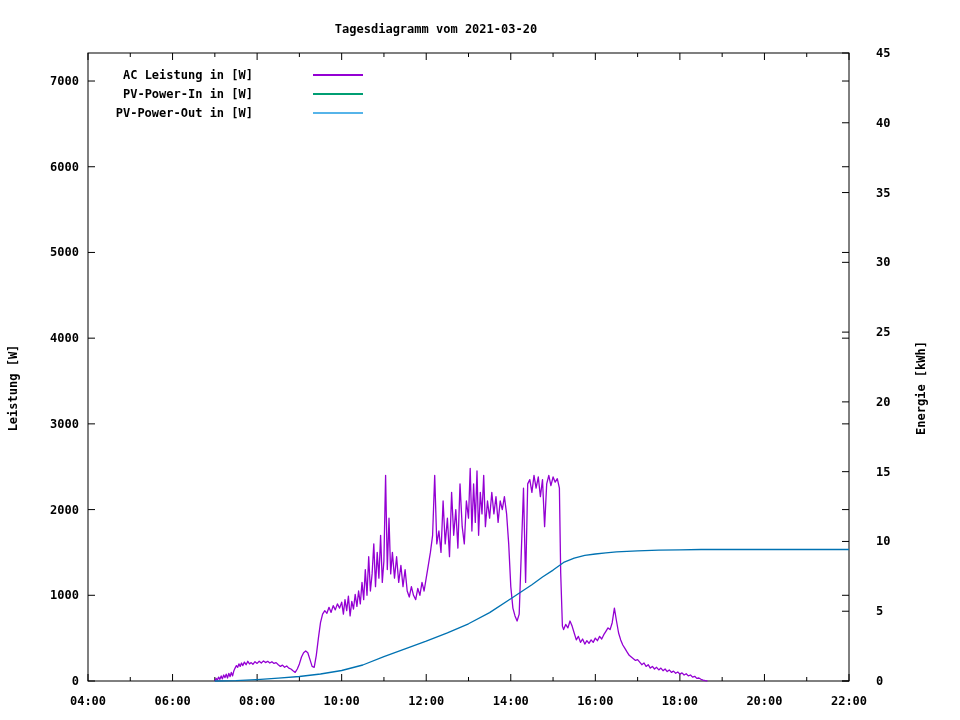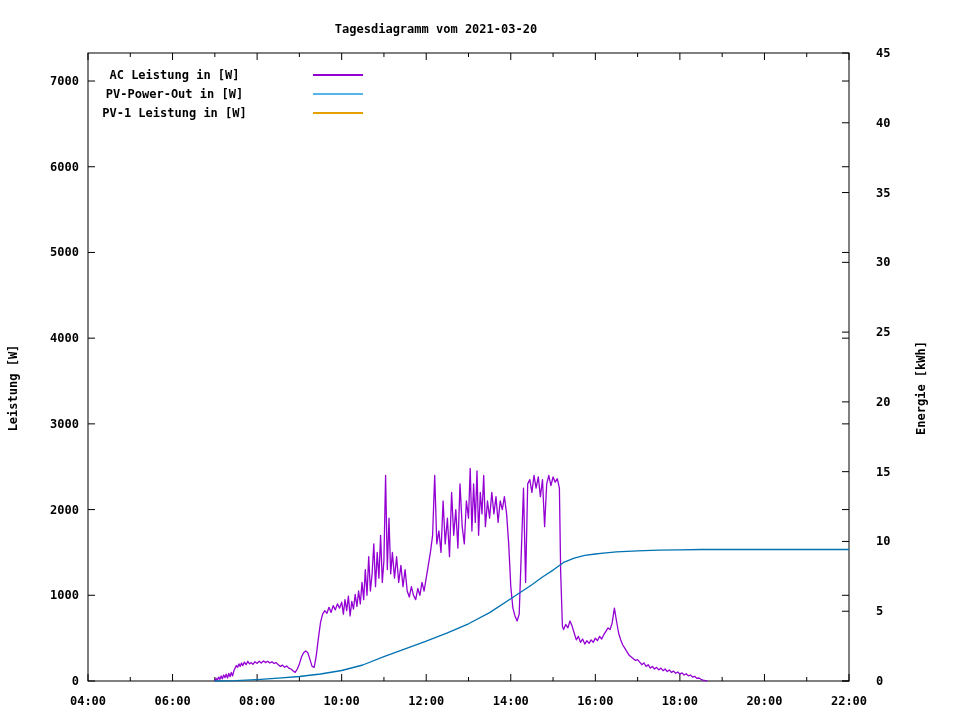--- a/index.html
+++ b/index.html
@@ -7,21 +7,21 @@
           font-family:"DejaVu Sans Mono",monospace;font-weight:bold;color:#000;}
   .title{position:absolute;top:22px;left:436px;transform:translateX(-50%);font-size:12px;white-space:nowrap;}
   .ylabel{position:absolute;left:-86px;top:380px;width:200px;height:16px;text-align:center;
           font-size:12px;transform:rotate(-90deg);white-space:nowrap;}
   .y2label{position:absolute;left:822px;top:380px;width:200px;height:16px;text-align:center;
           font-size:12px;transform:rotate(-90deg);white-space:nowrap;}
   svg{position:absolute;left:0;top:0;}
   svg text{font-family:"DejaVu Sans Mono",monospace;font-weight:bold;font-size:12px;fill:#000;}
   .legend{position:absolute;left:96px;top:65px;}
   .legend-row{display:flex;align-items:center;height:19px;}
-  .legend-label{display:inline-block;width:157px;text-align:center;font-size:12px;white-space:nowrap;}
+  .legend-label{display:inline-block;width:157px;text-align:right;font-size:12px;white-space:nowrap;}
   .legend-swatch{display:inline-block;width:50px;height:2px;margin-left:60px;background:#000;}
 </style>
 </head>
 <body>
 
 <div class="screen">
   <div class="title">Tagesdiagramm vom 2021-03-20</div>
   <div class="ylabel">Leistung [W]</div>
   <div class="y2label">Energie [kWh]</div>
 
@@ -122,21 +122,21 @@
       <polyline points="214.8,681.0 216.1,678.4 217.4,680.1 218.6,677.1 219.9,679.3 221.2,675.9 222.4,678.9 223.7,675.0 225.0,677.6 226.2,674.1 227.5,678.0 228.8,673.3 230.1,676.7 231.3,672.4 232.6,675.9 233.9,670.7 235.1,668.1 236.4,665.6 237.7,667.3 238.9,663.9 240.2,666.4 241.5,663.0 242.7,665.6 244.4,662.1 246.1,664.7 247.8,661.3 249.5,663.9 251.2,662.6 252.9,664.3 255.0,661.7 257.1,663.4 259.2,661.3 261.3,663.0 263.5,660.9 265.6,662.6 267.7,661.3 269.8,663.0 271.9,661.7 274.0,663.4 276.1,662.6 278.3,664.7 280.4,666.4 282.5,665.1 284.6,667.3 286.7,666.0 288.8,668.1 290.9,669.0 293.0,670.7 295.2,672.4 297.3,669.0 299.4,663.9 301.5,657.0 303.6,652.7 305.7,651.0 307.8,652.7 310.0,659.6 312.1,666.4 314.2,667.3 316.3,655.3 318.4,638.1 320.5,622.7 322.6,614.1 324.8,610.7 326.9,613.3 329.0,607.3 331.1,612.4 333.2,605.6 335.3,609.9 337.4,603.9 339.6,608.1 341.7,602.1 343.4,614.1 345.0,599.6 346.7,610.7 348.4,596.1 350.1,615.9 351.8,601.3 353.5,609.0 355.2,594.4 356.9,606.4 358.6,591.0 360.3,603.9 362.0,582.4 363.7,599.6 365.3,569.6 367.0,595.3 368.7,556.7 370.4,591.0 372.1,573.9 373.8,543.9 375.5,586.7 377.2,552.4 378.9,578.1 380.6,535.3 382.3,582.4 383.9,561.0 385.6,475.3 387.3,569.6 389.0,518.2 390.7,573.9 392.4,552.4 394.5,578.1 396.6,556.7 398.7,582.4 400.9,565.3 403.0,586.7 405.1,569.6 407.2,591.0 409.3,597.0 411.4,586.7 413.5,595.3 415.7,599.6 417.8,588.4 419.9,595.3 422.0,582.4 424.1,591.0 426.2,578.1 428.3,565.3 430.4,552.4 432.6,535.3 434.7,475.3 436.8,543.9 438.9,531.0 441.0,552.4 443.1,501.0 445.2,543.9 447.4,518.2 449.5,556.7 451.6,492.4 453.7,535.3 455.8,509.6 457.9,548.1 460.0,483.9 462.2,526.7 464.3,543.9 466.4,501.0 468.5,518.2 470.2,468.4 471.9,531.0 473.6,483.9 475.3,522.4 477.0,471.0 478.6,535.3 480.3,492.4 482.0,513.9 483.7,475.3 485.4,526.7 487.5,501.0 489.6,518.2 491.8,492.4 493.9,513.9 496.0,496.7 498.1,522.4 500.2,501.0 502.3,509.6 504.4,496.7 506.6,513.9 508.7,543.9 510.8,586.7 512.9,608.1 515.0,615.9 517.1,621.0 519.2,614.1 521.3,552.4 523.5,488.2 525.6,582.4 527.7,483.9 529.8,479.6 531.9,492.4 534.0,475.3 536.1,488.2 538.3,477.0 540.4,496.7 542.5,479.6 544.6,526.7 546.7,483.9 548.8,475.3 550.9,485.6 553.1,477.0 555.2,482.2 557.3,478.7 559.4,488.2 560.7,573.0 562.4,626.1 563.6,629.6 565.7,624.4 567.9,627.9 570.0,621.0 572.1,626.1 574.2,633.0 576.3,639.9 578.4,636.4 580.5,642.4 582.6,639.0 584.8,644.1 586.9,640.7 589.0,643.3 591.1,639.9 593.2,642.4 595.3,638.1 597.4,640.7 599.6,636.4 601.7,639.0 603.8,634.7 605.9,631.3 608.0,627.9 610.1,629.6 612.2,622.7 614.4,608.1 616.5,621.0 618.6,633.0 620.7,639.9 622.8,645.0 624.9,648.4 627.0,651.9 629.2,655.3 631.3,657.0 633.4,658.7 635.5,660.4 637.6,659.6 639.7,662.1 641.8,664.7 644.0,663.0 646.1,666.4 648.2,664.7 650.3,668.1 652.4,666.4 654.5,669.0 656.6,667.3 658.8,669.9 660.9,668.1 663.0,670.7 665.1,669.0 667.2,671.6 669.3,669.9 671.4,672.4 673.5,671.1 675.7,673.3 677.8,672.0 679.9,674.1 682.0,672.9 684.1,675.0 686.2,673.7 688.3,675.9 690.5,675.0 692.6,677.1 694.7,676.3 696.8,678.4 698.9,678.0 701.0,679.3 703.1,680.1 705.3,680.6 707.4,681.0" fill="none" stroke="#9400d3" stroke-width="1.3" stroke-linejoin="round"></polyline>
       <polyline points="214.8,681.0 236.0,680.6 257.1,679.6 278.3,678.2 299.4,676.5 320.5,674.0 341.7,670.5 362.8,665.0 383.9,656.6 405.1,648.9 426.2,641.2 447.4,632.9 468.5,623.8 489.6,612.6 510.8,598.7 521.3,591.7 531.9,584.7 542.5,577.0 553.1,570.1 563.6,562.4 574.2,558.2 584.8,555.4 595.3,554.0 605.9,552.9 616.5,551.9 637.6,550.9 658.8,550.2 679.9,549.8 701.0,549.5 722.2,549.5 764.4,549.5 806.7,549.5 849.0,549.5" fill="none" stroke="#0072b2" stroke-width="1.3" stroke-linejoin="round"></polyline>
     </svg>
 
   <div class="legend">
     <div class="legend-row">
       <span class="legend-label">AC Leistung in [W]</span>
       <span class="legend-swatch" style="background: rgb(148, 0, 211);"></span>
     </div>
     <div class="legend-row">
+      <span class="legend-label">PV-Power-In in [W]</span>
+      <span class="legend-swatch" style="background: rgb(0, 158, 115);"></span>
+    </div>
+    <div class="legend-row">
       <span class="legend-label">PV-Power-Out in [W]</span>
       <span class="legend-swatch" style="background: rgb(86, 180, 233);"></span>
-    </div>
-    <div class="legend-row">
-      <span class="legend-label">PV-1 Leistung in [W]</span>
-      <span class="legend-swatch" style="background: rgb(230, 159, 0);"></span>
     </div>
   </div>
 </div>
 
 </body></html>

